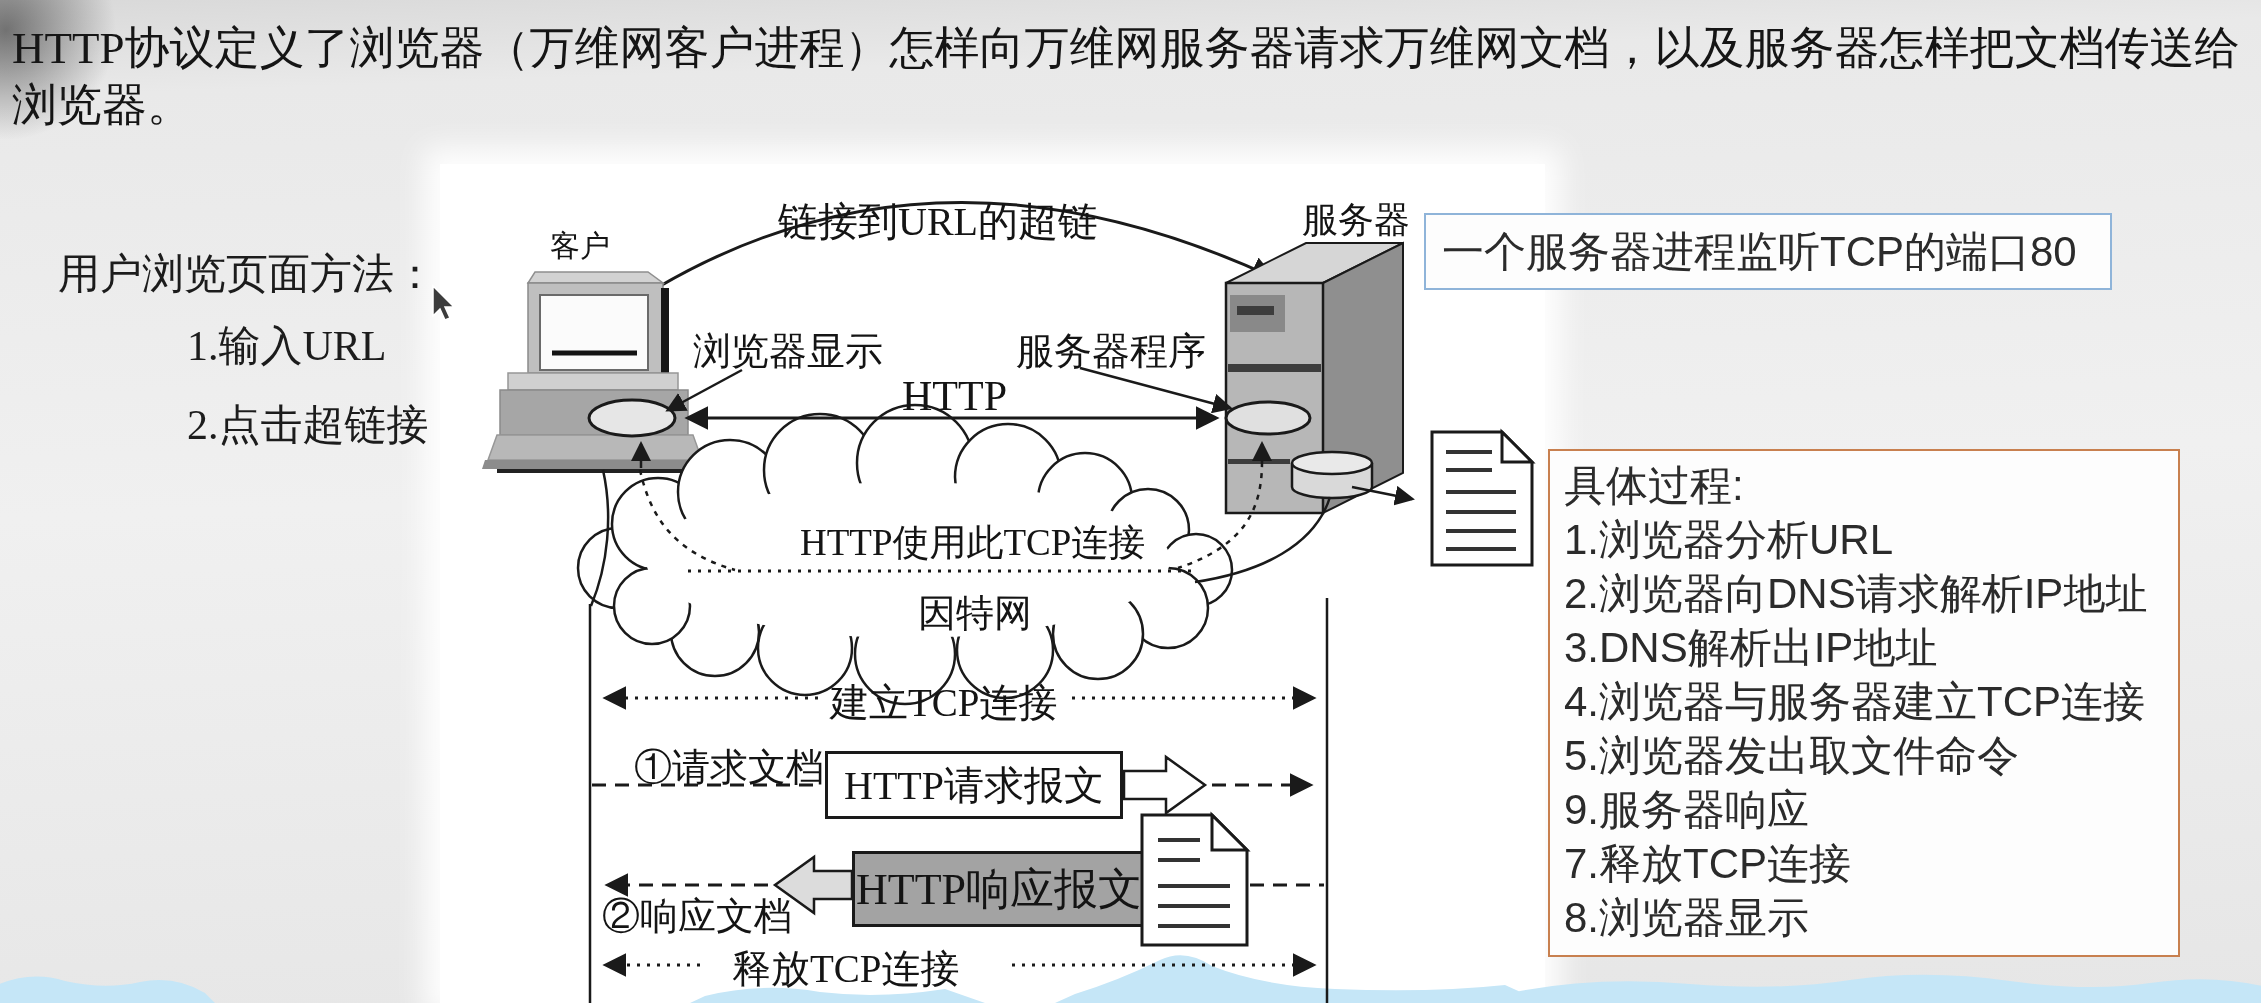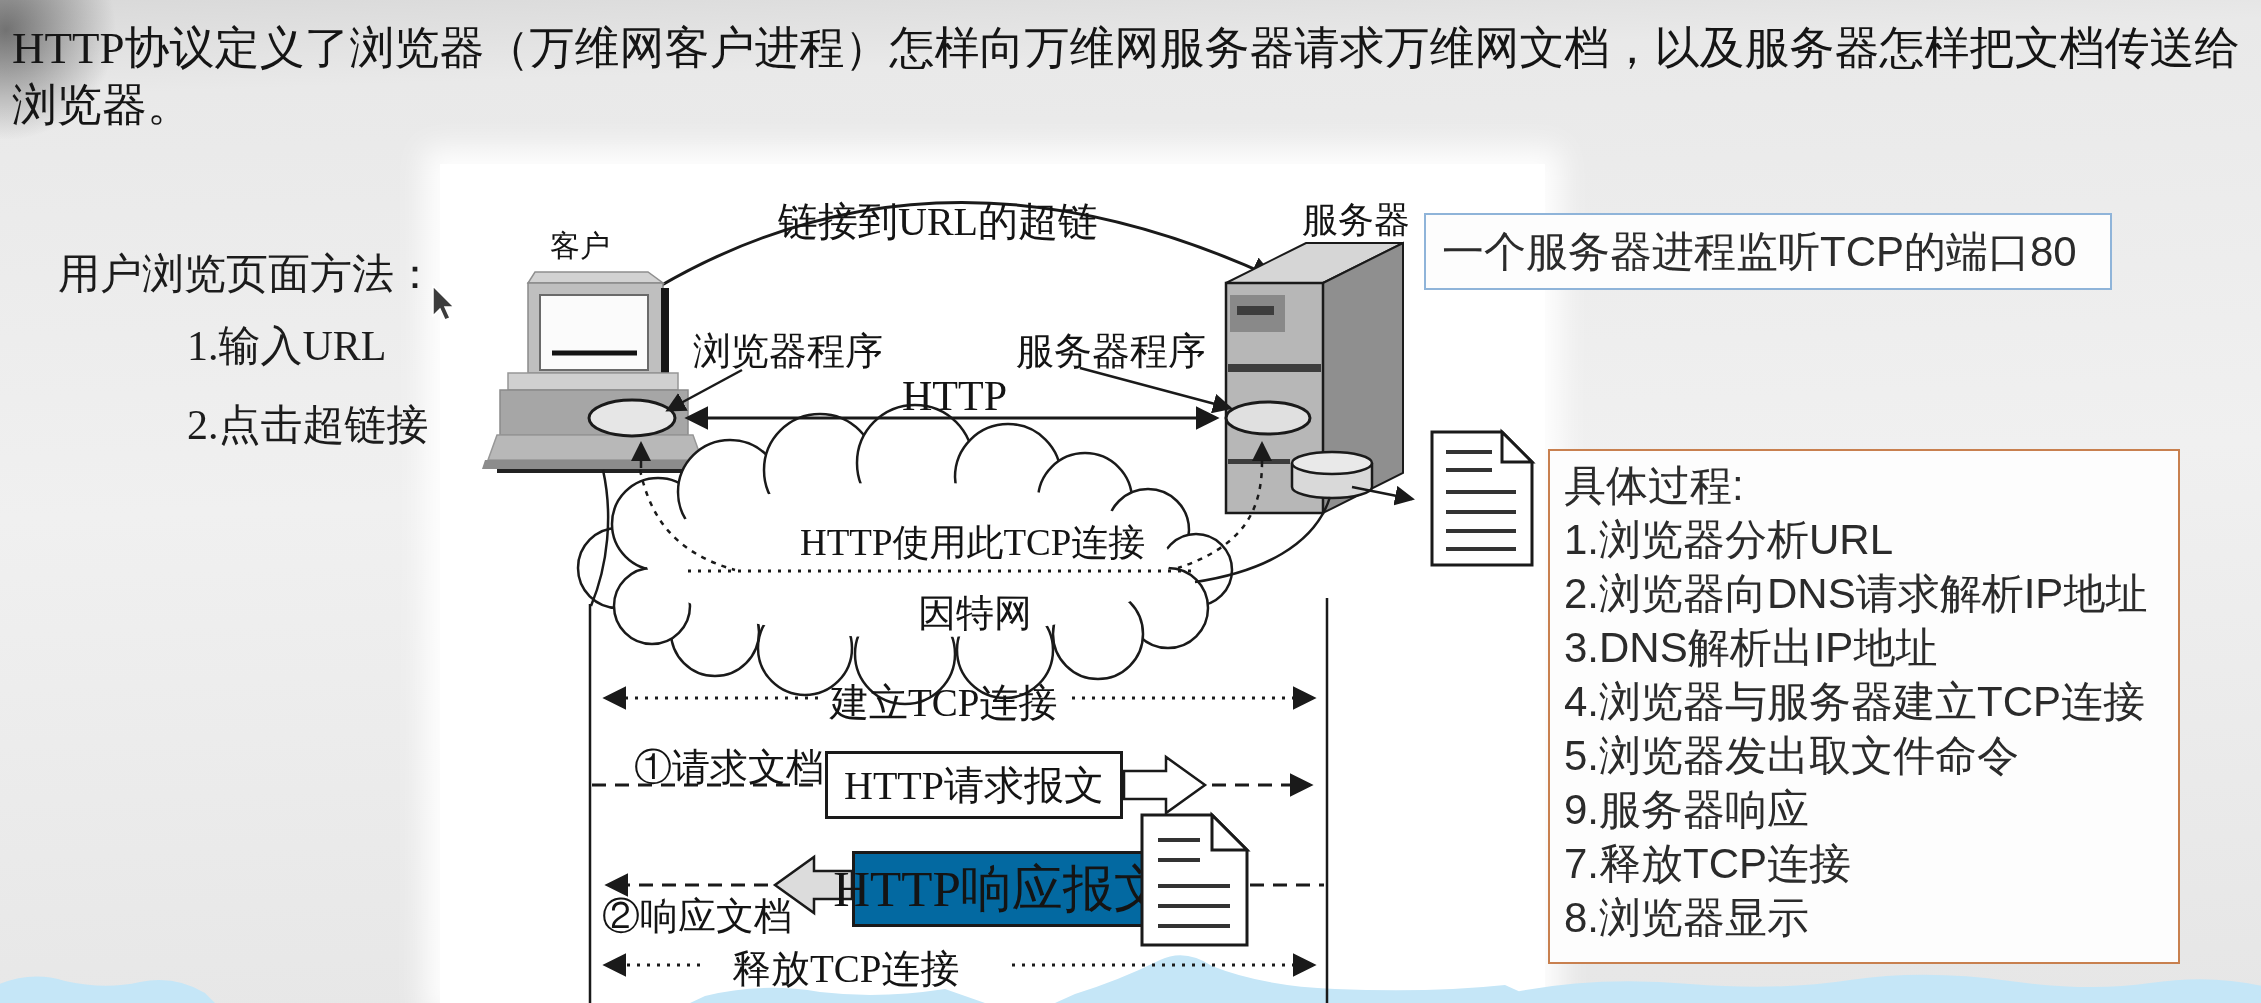--- a/index.html
+++ b/index.html
@@ -19,21 +19,21 @@
        font-family:"Liberation Serif","DejaVu Serif",serif;white-space:nowrap;}
   .dlabel{position:absolute;color:#141414;white-space:nowrap;z-index:4;
        font-family:"Liberation Serif","DejaVu Serif",serif;}
   .msg-box{position:absolute;z-index:4;display:flex;align-items:center;justify-content:center;
        border:3px solid #1a1a1a;font-family:"Liberation Serif","DejaVu Serif",serif;
        color:#141414;white-space:nowrap;}
   .note-box{position:absolute;z-index:4;background:#fdfdfd;color:#2b2b2b;white-space:nowrap;}
   #port-box{left:1424px;top:213px;width:668px;height:73px;border:2px solid #8fb4d9;
        font-size:42px;line-height:73px;padding-left:16px;}
   #process-box{left:1548px;top:449px;width:614px;height:492px;border:2px solid #c8804f;
-       font-size:42px;padding:8px 0 11px 14px;}
+       font-size:42px;padding:8px 0 4px 14px;}
   #process-box div{height:54px;line-height:54px;}
   svg{position:absolute;left:0;top:0;}
   #art{z-index:2;}
   #overlay{z-index:6;}
 </style>
 </head>
 <body>
 
 <div class="stage">
 
@@ -156,32 +156,32 @@
   <div class="intro" style="left:12px;top:20px;">HTTP协议定义了浏览器（万维网客户进程）怎样向万维网服务器请求万维网文档，以及服务器怎样把文档传送给</div>
   <div class="intro" style="left:12px;top:77px;">浏览器。</div>
 
   <div class="bm-title">用户浏览页面方法：</div>
   <div class="bm-item" style="top:318px;">1.输入URL</div>
   <div class="bm-item" style="top:397px;">2.点击超链接</div>
 
   <div class="dlabel" style="left:550px;top:226px;font-size:30px;">客户</div>
   <div class="dlabel" style="left:1302px;top:196px;font-size:36px;">服务器</div>
   <div class="dlabel" style="left:778px;top:194px;font-size:40px;">链接到URL的超链</div>
-  <div class="dlabel" style="left:693px;top:326px;font-size:38px;">浏览器程序</div>
+  <div class="dlabel" style="left:693px;top:326px;font-size:38px;">浏览器显示</div>
   <div class="dlabel" style="left:1016px;top:326px;font-size:38px;">服务器程序</div>
   <div class="dlabel" style="left:902px;top:372px;font-size:42px;">HTTP</div>
   <div class="dlabel" style="left:800px;top:518px;font-size:37px;">HTTP使用此TCP连接</div>
   <div class="dlabel" style="left:918px;top:588px;font-size:38px;">因特网</div>
   <div class="dlabel" style="left:830px;top:676px;font-size:39px;">建立TCP连接</div>
   <div class="dlabel" style="left:602px;top:742px;font-size:38px;margin-left:32px;">①请求文档</div>
   <div class="dlabel" style="left:602px;top:891px;font-size:38px;">②响应文档</div>
   <div class="dlabel" style="left:732px;top:942px;font-size:39px;">释放TCP连接</div>
 
   <div class="msg-box" style="left:825px;top:751px;width:292px;height:62px;background:#ffffff;font-size:40px;">HTTP请求报文</div>
-  <div class="msg-box" style="left:852px;top:851px;width:288px;height:70px;background:#0369a1;font-size:51px;">HTTP响应报文</div>
+  <div class="msg-box" style="left:852px;top:851px;width:288px;height:70px;background:#a3a3a3;font-size:44px;">HTTP响应报文</div>
 
   <div id="port-box" class="note-box">
     <span>一个服务器进程监听TCP的端口80</span>
   </div>
 
   <div id="process-box" class="note-box">
     <div>具体过程:</div>
     <div>1.浏览器分析URL</div>
     <div>2.浏览器向DNS请求解析IP地址</div>
     <div>3.DNS解析出IP地址</div>

